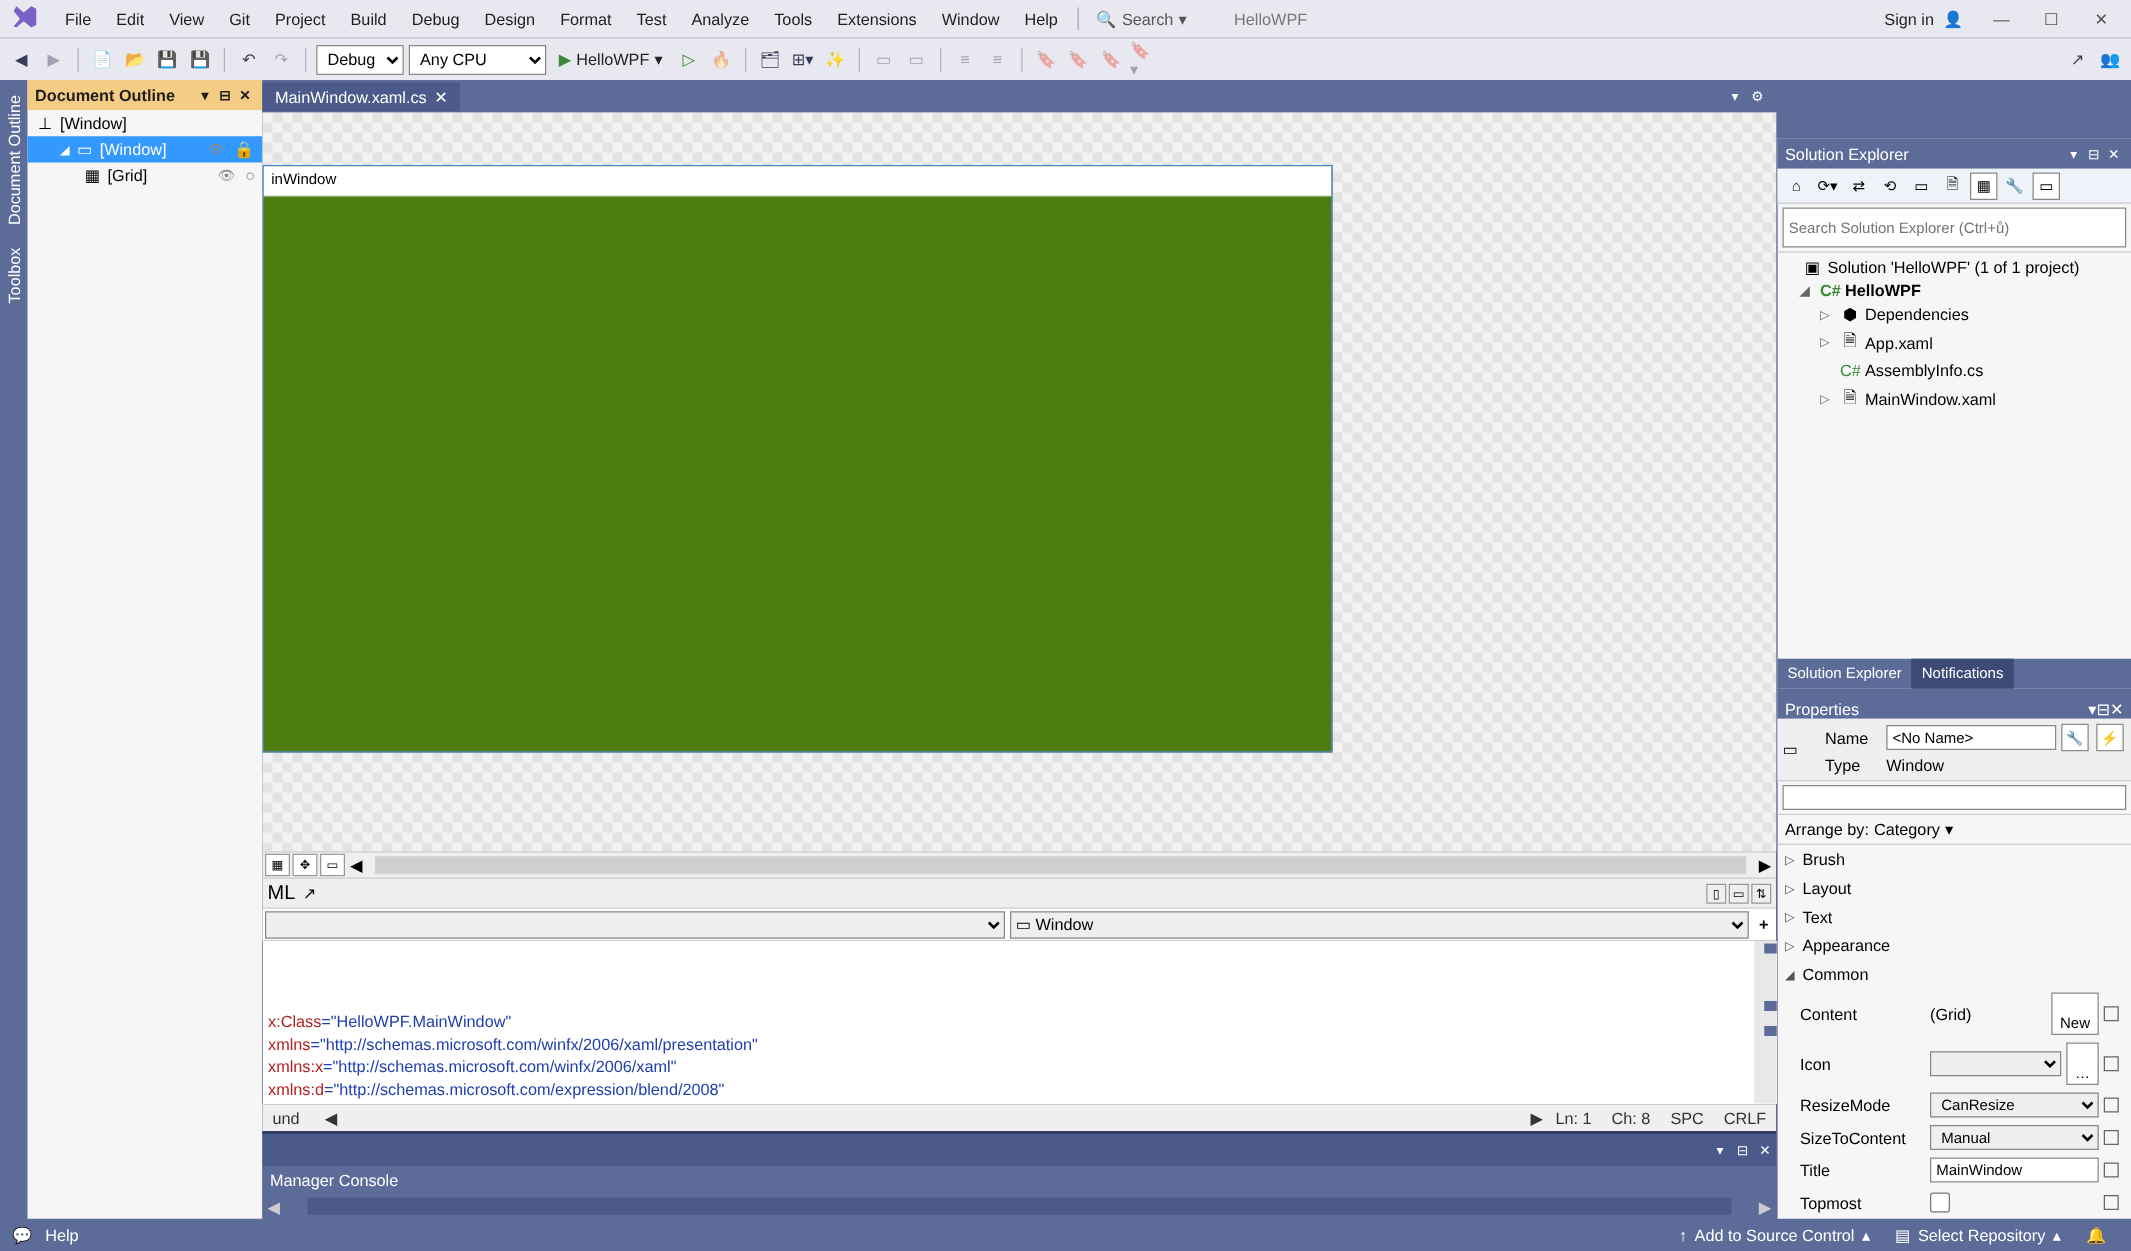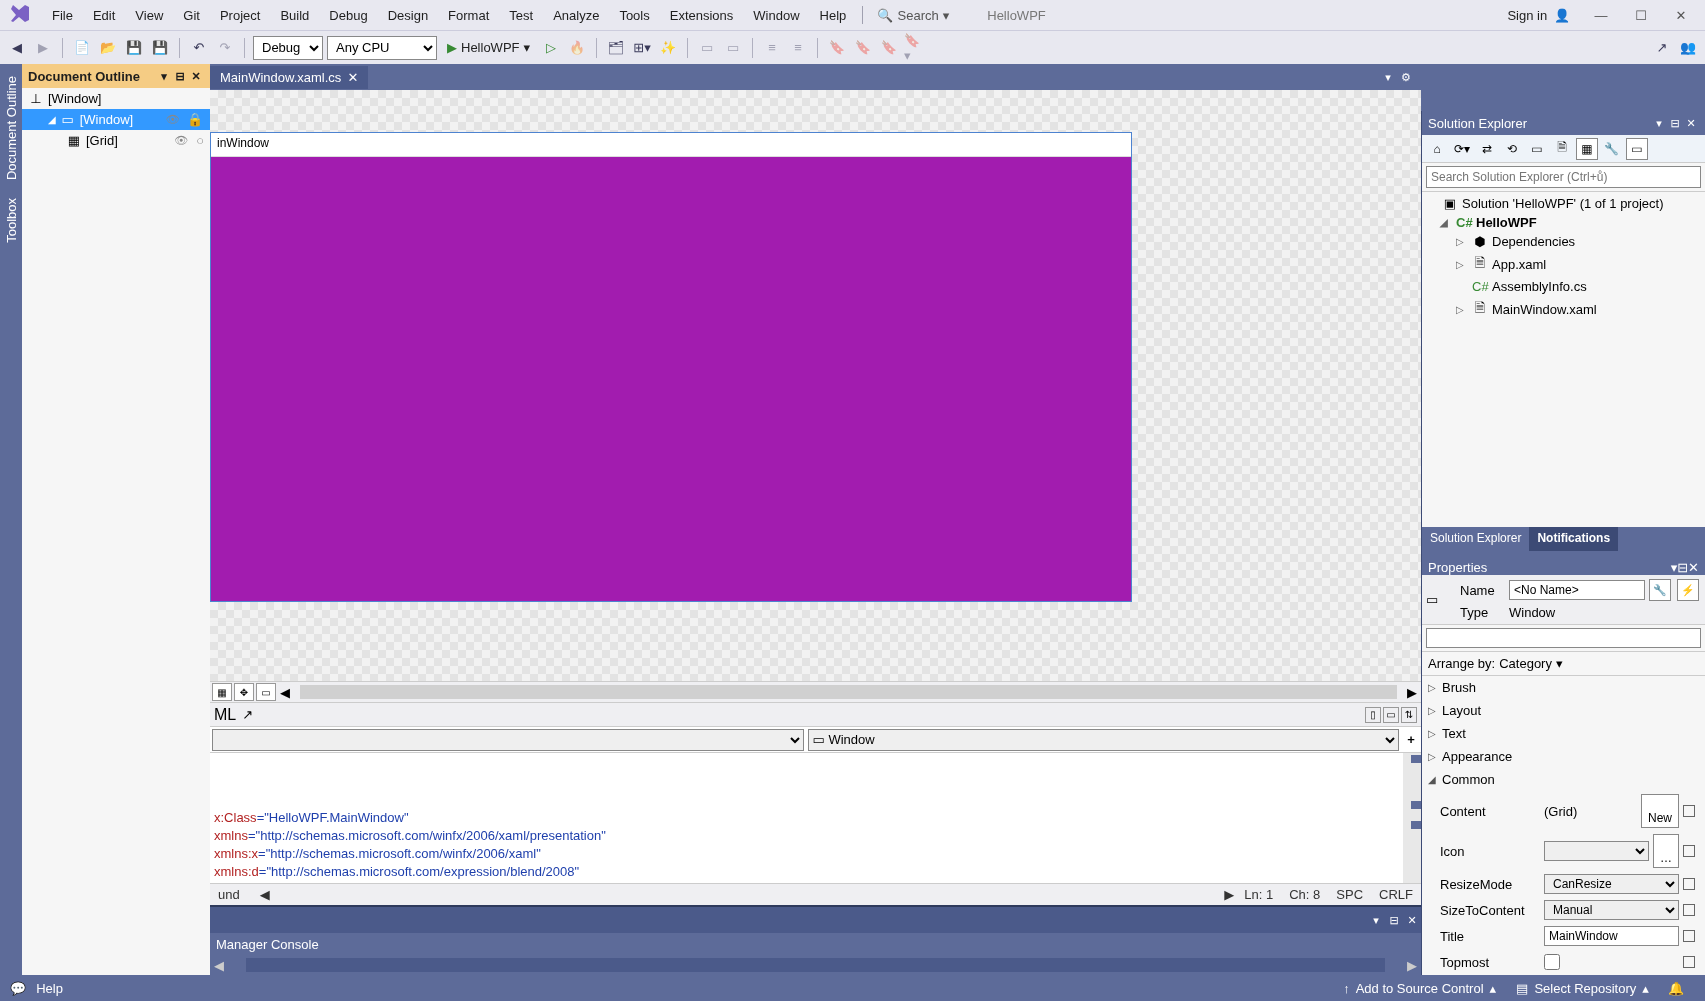--- a/index.html
+++ b/index.html
@@ -29,21 +29,21 @@
 .doc-outline .row .eye { margin-left:auto; color:#888; font-size:11px; }
 .doc-outline .row.sel { background: #3399FF; color: #fff; }
 .doc-outline .row.child { padding-left: 44px; }
 .center { flex: 1; display: flex; flex-direction: column; background: #5D6B99; min-width:0; }
 .doc-tabs { height: 26px; display: flex; align-items: center; background: #5D6B99; color: #fff; padding-right:6px; }
 .doc-tabs .tab { background: #4B5A8A; padding: 4px 10px; display:flex; align-items:center; gap:6px; font-size:12px; }
 .doc-tabs .spacer { flex:1; }
 .doc-tabs .tbtn { width:18px; text-align:center; cursor:pointer; font-size:11px; }
 .designer { flex: 1; background: #F0F0F0; position:relative; overflow:hidden; }
 .checker { position:absolute; inset:0; background-image: repeating-conic-gradient(#E3E3E3 0 25%, #F2F2F2 0 50%); background-size: 16px 16px; }
-.window-preview { position:absolute; left:0; top:42px; width: 922px; height: 470px; background:#a21caf; border:1px solid #4D83D0; }
+.window-preview { position:absolute; left:0; top:42px; width: 856px; height: 470px; background:#4d7c0f; border:1px solid #4D83D0; }
 .window-preview .titlebar { height:24px; background:#fff; color:#000; font-size:12px; padding:3px 6px; border-bottom:1px solid #ddd;}
 .splitbar { height:22px; background:#EFEFF2; display:flex; align-items:center; border-top:1px solid #ccc; border-bottom:1px solid #ccc; }
 .splitbar .sb-btn { width:20px; height:18px; border:1px solid #999; margin-left:2px; display:flex; align-items:center; justify-content:center; font-size:10px; cursor:pointer; background:#fff; }
 .splitbar .scroll { flex:1; height:14px; margin:0 6px; background:#D0D0D0; }
 .xaml-bar { height:24px; background:#EFEFF2; display:flex; align-items:center; padding:0 4px; gap:6px; border-bottom:1px solid #ccc;}
 .xaml-bar .lbl { font-size:16px; }
 .xaml-bar .right { margin-left:auto; display:flex; gap:2px;}
 .xaml-bar .right .b { width:16px; height:16px; border:1px solid #999; font-size:10px; display:flex; align-items:center; justify-content:center; cursor:pointer;}
 .crumb-row { height:26px; background:#fff; display:flex; align-items:center; border-bottom:1px solid #ccc;}
 .crumb-row select { flex:1; height:22px; margin:0 2px; border:1px solid #888; }
@@ -62,30 +62,30 @@
 .pm-console { height:22px; background:#5D6B99; color:#fff; font-size:12px; display:flex; align-items:center; padding:0 6px;}
 .hscroll { height:20px; background:#5D6B99; display:flex; align-items:center;}
 .hscroll .track { flex:1; height:14px; background:#4B5A8A; margin:0 18px;}
 .right-col { width: 284px; background:#F6F6F6; display:flex; flex-direction:column; border-left:1px solid #3C4A75;margin-top:47px;}
 .se-header { background:#5D6B99; color:#fff; height:24px; display:flex; align-items:center; padding:0 6px; font-size:12px;}
 .se-header .ph-btn { width:16px; text-align:center; cursor:pointer; font-size:11px;}
 .se-toolbar { height:28px; background:#EEF3F9; display:flex; align-items:center; padding:0 4px; gap:3px; border-bottom:1px solid #ccc;}
 .se-toolbar .b { width:22px; height:22px; display:flex; align-items:center; justify-content:center; border:1px solid transparent; cursor:pointer; font-size:12px;}
 .se-toolbar .b.active { border:1px solid #888; background:#fff;}
 .se-search { padding:3px 4px; border-bottom:1px solid #ccc; display:flex;}
-.se-search input { flex:1; height:22px; border:1px solid #888; padding:0 4px; font-size:12px;}
+.se-search input { flex:1; height:32px; border:1px solid #888; padding:0 4px; font-size:12px;}
 .se-tree { flex:1; overflow:auto; font-size:12.5px; padding:2px 0;}
 .se-tree .node { display:flex; align-items:center; padding:2px 4px; gap:4px;}
 .se-tree .node .chev { width:12px; color:#666; font-size:10px;}
 .se-tree .node .icon { width:16px; display:inline-block; text-align:center;}
 .se-tree .node.bold { font-weight:bold;}
 .se-tree .indent1 { padding-left:18px;} .se-tree .indent2 { padding-left:34px;}
 .se-tabs { height:24px; background:#5D6B99; display:flex;}
 .se-tabs .t { padding:4px 8px; color:#fff; font-size:12px; cursor:pointer;}
-.se-tabs .t.active { background:#3C4A75;font-weight:bold;}
+.se-tabs .t.active { background:#3C4A75;}
 .props-header { background:#5D6B99; color:#fff; height:24px; display:flex; align-items:flex-end; padding:0 6px; font-size:12px;}
 .props-top { background:#EFEFF2; padding:4px; display:grid; grid-template-columns: 30px 45px 1fr 24px 24px; gap:4px; align-items:center; border-bottom:1px solid #ccc;}
 .props-top input { height:20px; border:1px solid #888; padding:0 4px; font-size:12px; width:100%;}
 .props-top .btn { width:22px; height:22px; border:1px solid #888; background:#fff; font-size:11px; display:flex; align-items:center; justify-content:center; cursor:pointer;}
 .props-search { padding:3px 4px; border-bottom:1px solid #ccc;}
 .props-search input { width:100%; height:20px; border:1px solid #888; padding:0 4px;}
 .props-arrange { padding:4px 6px; font-size:12px; border-bottom:1px solid #ccc; display:flex; align-items:center; gap:4px;}
 .props-cats { overflow:auto; font-size:12px;}
 .props-cats .cat { padding:4px 6px; display:flex; align-items:center; gap:4px; cursor:pointer;}
 .props-cats .cat .chev { width:10px; font-size:10px; color:#555;}

